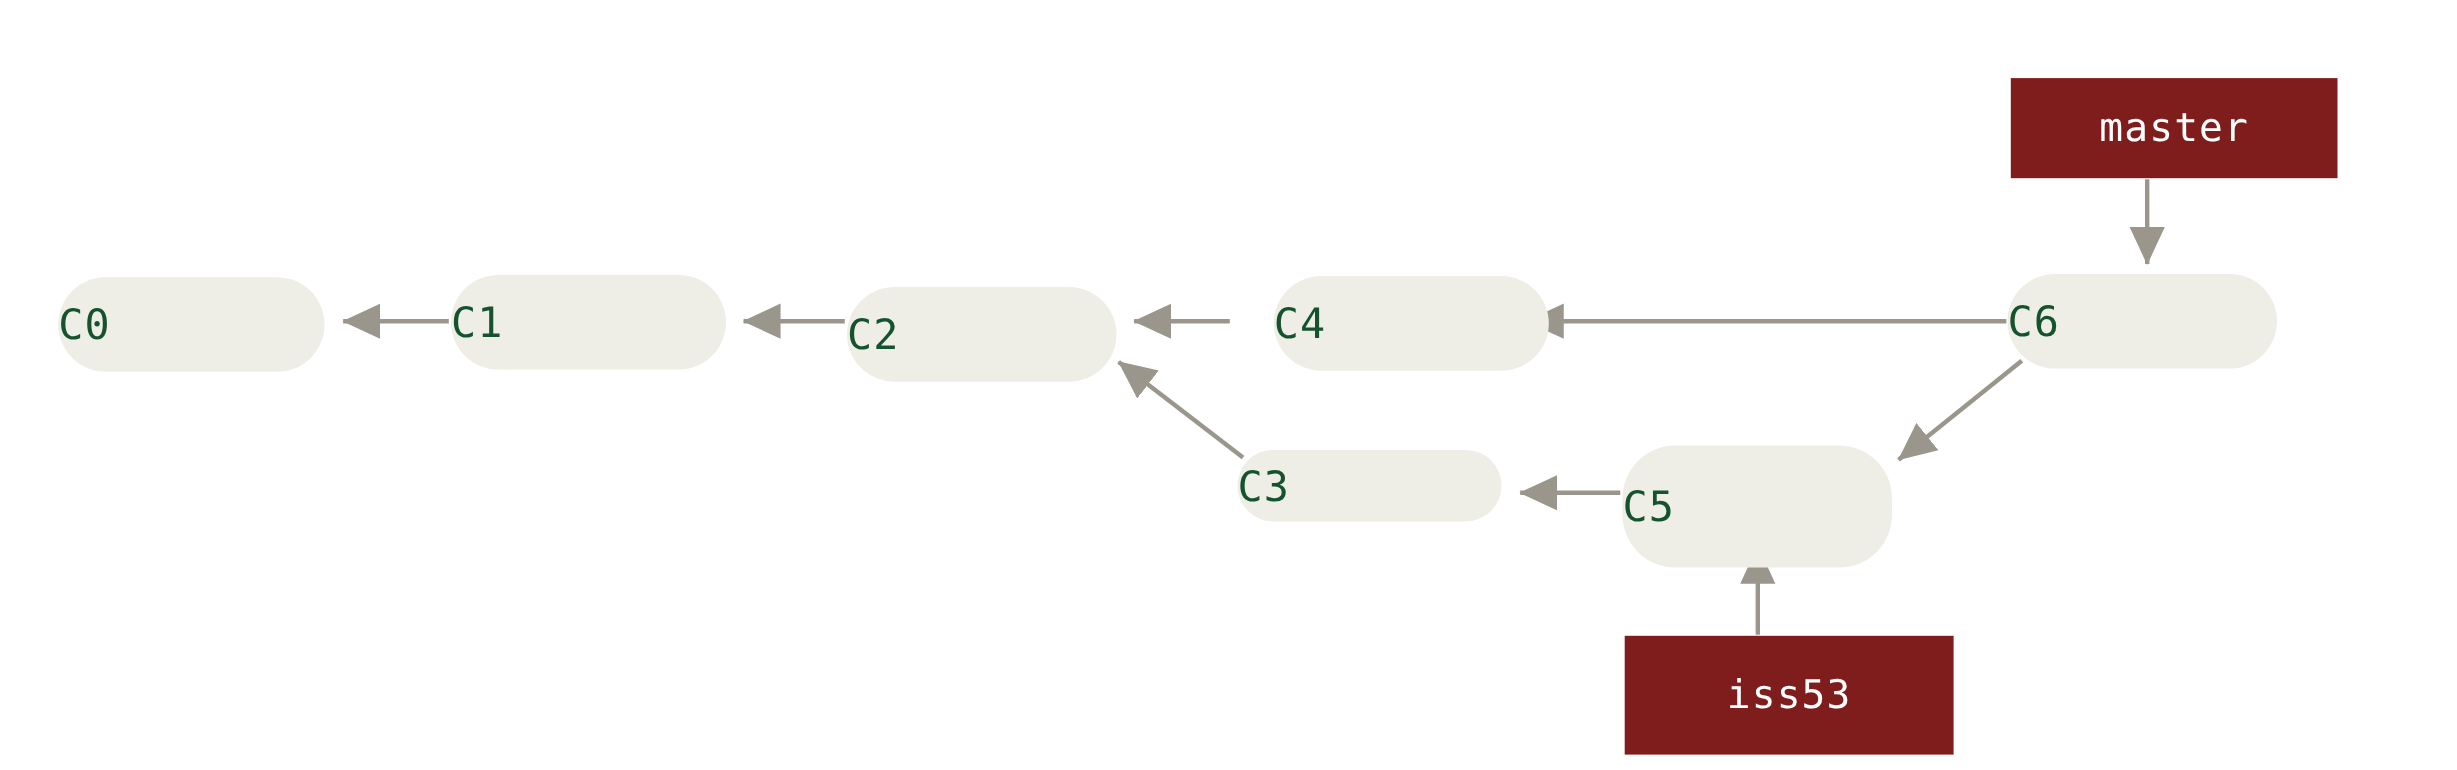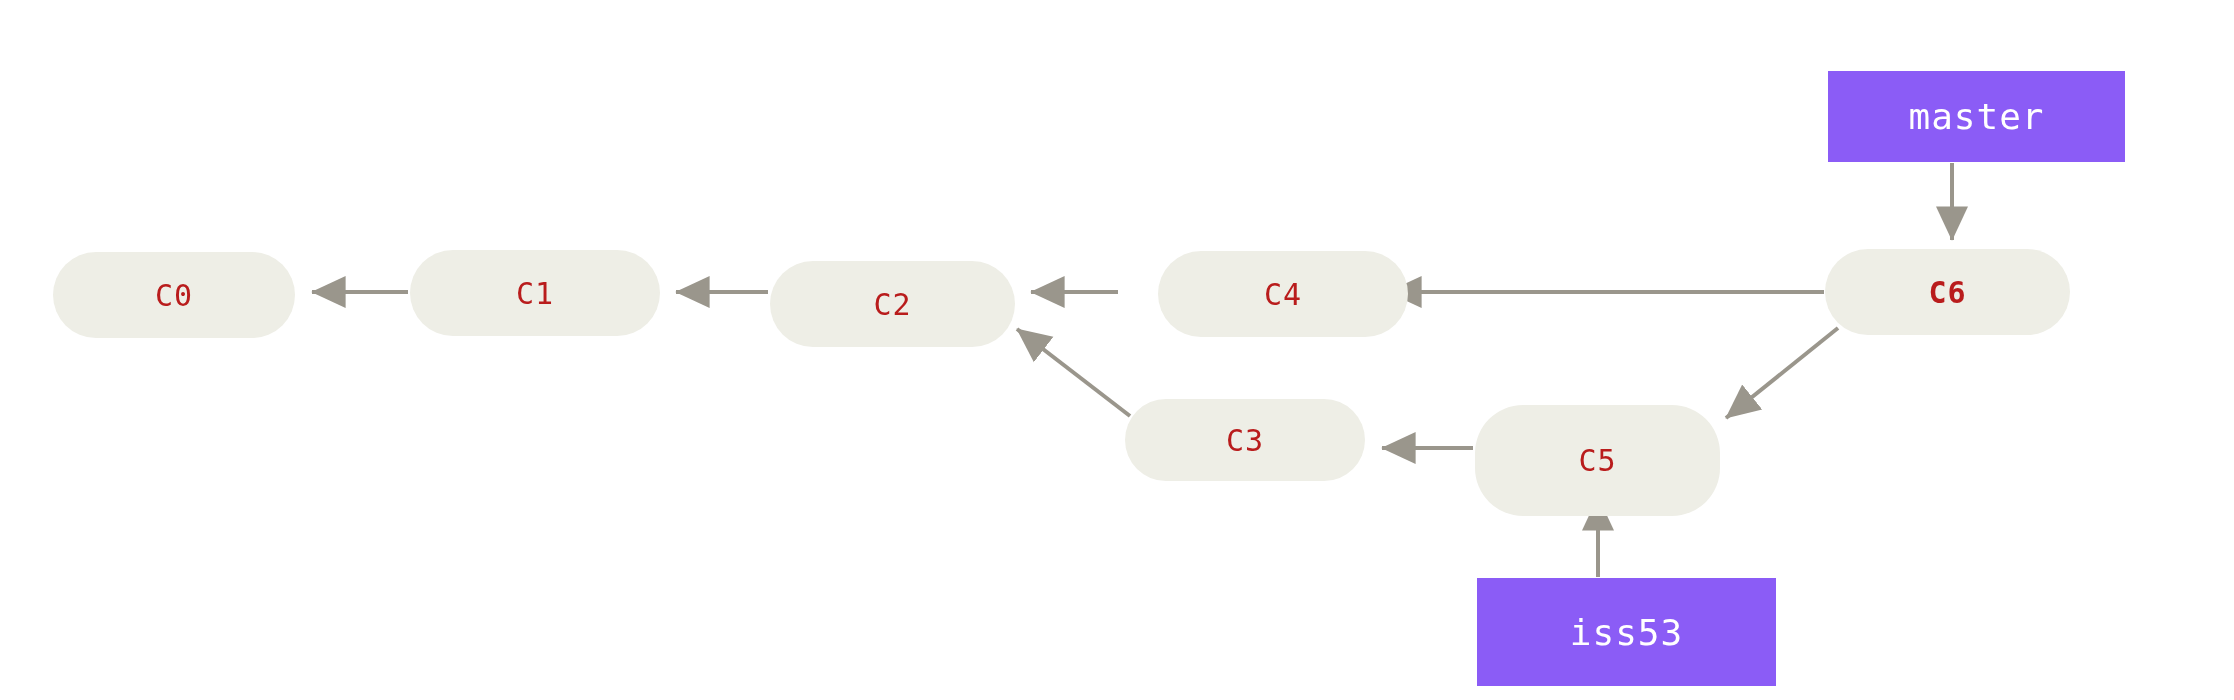--- a/index.html
+++ b/index.html
@@ -21,35 +21,35 @@
     position: absolute;
     left: 0;
     top: 0;
     width: 2234px;
     height: 700px;
   }
   .commit-node {
     position: absolute;
     display: flex;
     align-items: center;
-    justify-content: center;
+    justify-content: flex-start;
     background: #eeeee6;
     border-radius: 48px;
-    color: #b91c1c;
+    color: #14532d;
     font-family: "DejaVu Sans Mono", "Liberation Mono", monospace;
-    font-size: 30px;
+    font-size: 38px;
     letter-spacing: 1px;
     z-index: 2;
   }
   .ref-label {
     position: absolute;
     display: flex;
     align-items: center;
     justify-content: center;
-    background: #8b5cf6;
+    background: #7f1d1d;
     color: #ffffff;
     font-family: "DejaVu Sans Mono", "Liberation Mono", monospace;
     font-size: 36px;
     letter-spacing: 1px;
     z-index: 3;
   }
 </style>
 </head>
 <body>
 
@@ -90,25 +90,25 @@
   </div>
 
   <div class="commit-node" style="left:770px; top:261px; width:245px; height:86px;">
     <span>C2</span>
   </div>
 
   <div class="commit-node" style="left:1158px; top:251px; width:250px; height:86px;">
     <span>C4</span>
   </div>
 
-  <div class="commit-node" style="left:1825px; top:249px; width:245px; height:86px;font-weight:bold;">
+  <div class="commit-node" style="left:1825px; top:249px; width:245px; height:86px;">
     <span>C6</span>
   </div>
 
-  <div class="commit-node" style="left:1125px; top:399px; width:240px; height:82px;">
+  <div class="commit-node" style="left:1125px; top:409px; width:240px; height:65px;">
     <span>C3</span>
   </div>
 
   <div class="commit-node" style="left:1475px; top:405px; width:245px; height:111px;">
     <span>C5</span>
   </div>
 
   <div class="ref-label" style="left:1828px; top:71px; width:297px; height:91px;">
     <span>master</span>
   </div>

